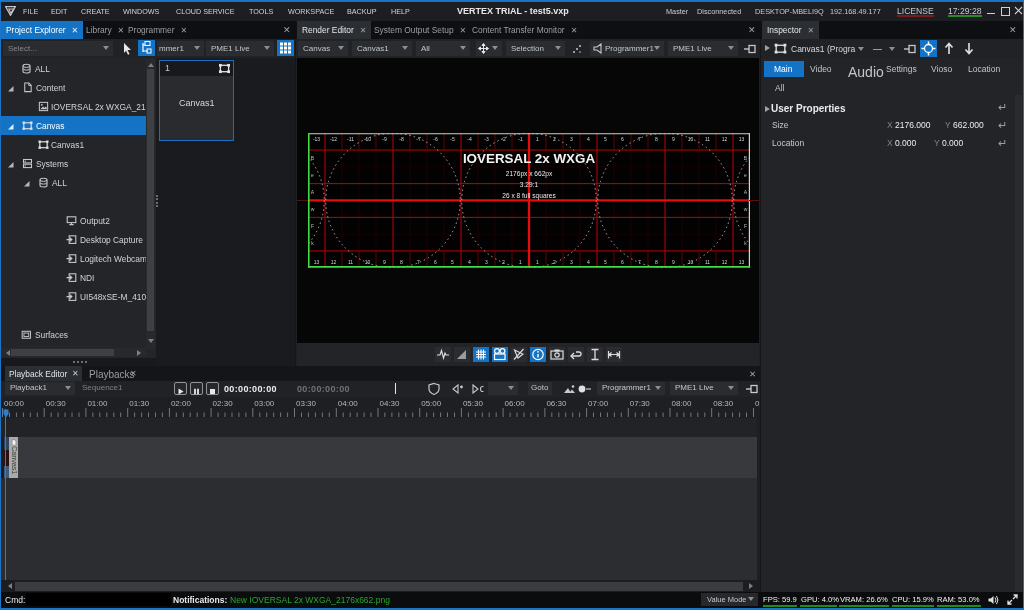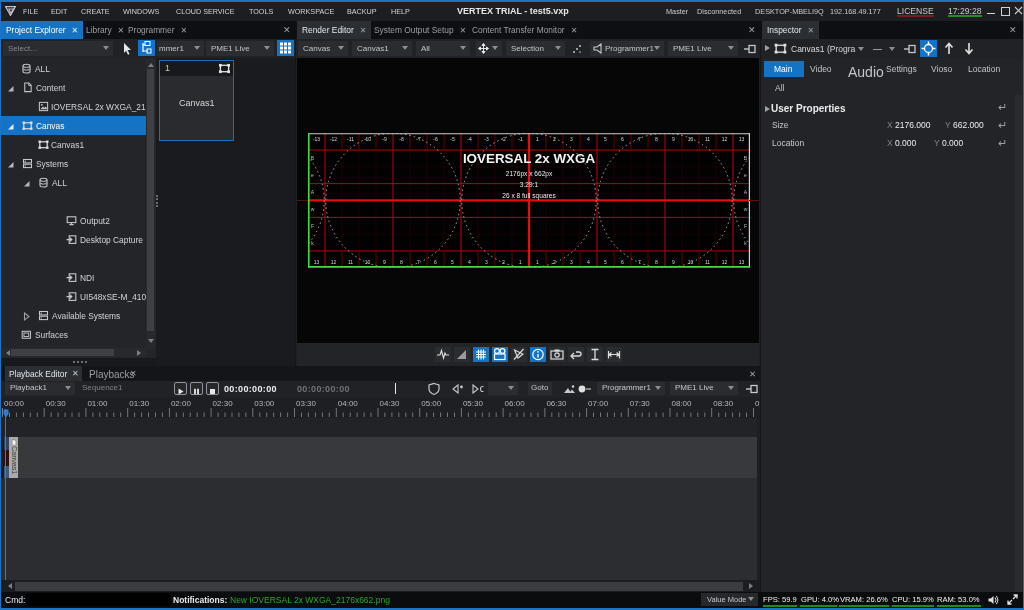--- a/index.html
+++ b/index.html
@@ -247,40 +247,37 @@
         <use href="#i-mon"></use>
       </svg>
       <span class="lbl" style="left:79px;">Output2</span>
     </div>
 <div class="trow" style="top:171.5px;">
       <svg class="ticon" style="left:65px;" width="11" height="11" viewBox="0 0 11 11">
         <use href="#i-inp"></use>
       </svg>
       <span class="lbl" style="left:79px;">Desktop Capture</span>
     </div>
+<div class="trow" style="top:190.5px;">
+      <svg class="ticon" style="left:65px;" width="11" height="11" viewBox="0 0 11 11">
+        <use href="#i-inp"></use>
+      </svg>
+      <span class="lbl" style="left:79px;">Logitech Webcam</span>
+    </div>
 <div class="trow" style="top:209.5px;">
       <svg class="ticon" style="left:65px;" width="11" height="11" viewBox="0 0 11 11">
         <use href="#i-inp"></use>
       </svg>
       <span class="lbl" style="left:79px;">NDI</span>
     </div>
 <div class="trow" style="top:228.5px;">
       <svg class="ticon" style="left:65px;" width="11" height="11" viewBox="0 0 11 11">
         <use href="#i-inp"></use>
       </svg>
       <span class="lbl" style="left:79px;">UI548xSE-M_41026</span>
-    </div>
-<div class="trow" style="top:247.5px;">
-      <svg class="ticon" style="left:20px;top:5px;" width="11" height="11" viewBox="0 0 11 11">
-        <use href="#exp-c"></use>
-      </svg>
-      <svg class="ticon" style="left:37px;" width="11" height="11" viewBox="0 0 11 11">
-        <use href="#i-sys"></use>
-      </svg>
-      <span class="lbl" style="left:51px;">Available Systems</span>
     </div>
 <div class="trow" style="top:266.5px;">
       <svg class="ticon" style="left:20px;" width="12" height="11" viewBox="0 0 12 11">
         <use href="#i-surf"></use>
       </svg>
       <span class="lbl" style="left:34px;">Surfaces</span>
     </div>
 
 <div class="abs" style="left:145px;top:1px;width:9px;height:290px;background:#27292c;">
   <div class="abs" style="left:2px;top:1px;width:0;height:0;border:3px solid transparent;border-bottom:4px solid #7d8083;"></div>

